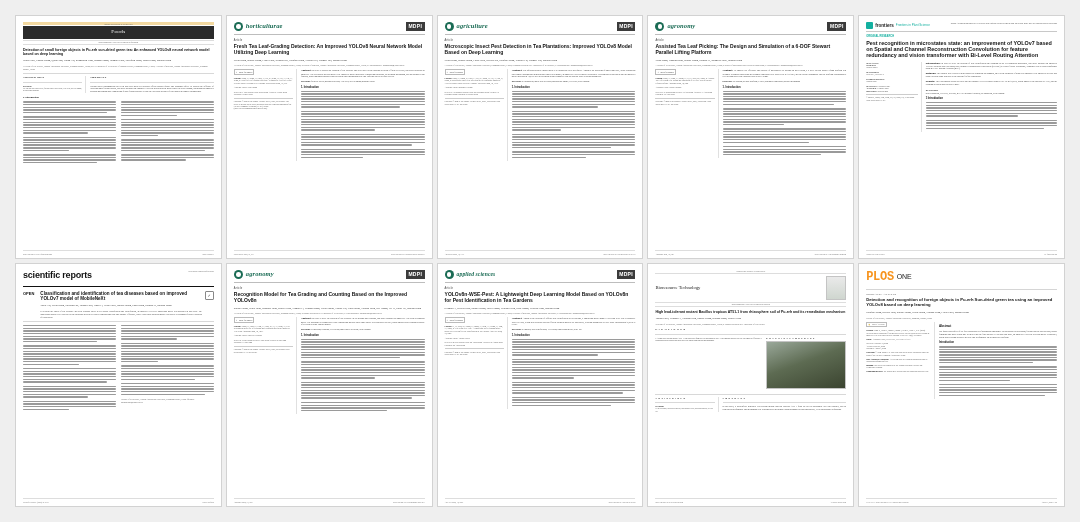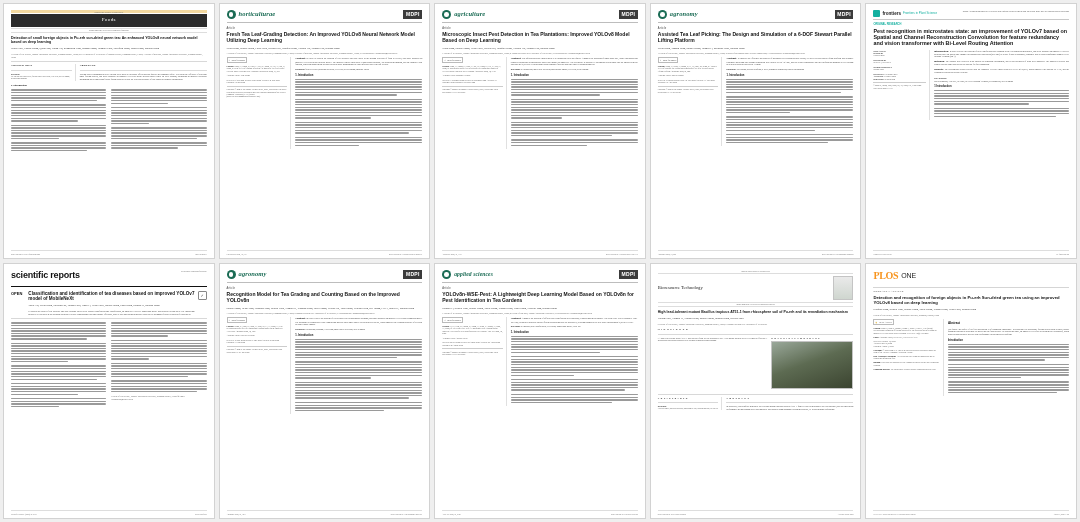--- a/index.html
+++ b/index.html
@@ -8,21 +8,21 @@
     font-family:"Liberation Serif", serif;
     color:#111;
   }
   .sheet{
     position:relative;width:1080px;height:522px;
     background:#efefef;
     display:grid;
     grid-template-columns:repeat(5,1fr);
     grid-template-rows:repeat(2,1fr);
     gap:4px;
-    padding:3px;
+    padding:15px;
     box-sizing:border-box;
   }
   .paper{
     position:relative;
     background:#fff;
     border:1px solid #d2d2d2;
     overflow:hidden;
     font-size:2.1px;
     line-height:1.28;
     box-sizing:border-box;
@@ -137,22 +137,22 @@
     font-family:"Liberation Sans",sans-serif;font-size:2.6px;color:#14b0a0;
     font-weight:bold;margin-bottom:1.5px;
   }
   .fr-title{
     font-family:"Liberation Sans",sans-serif;font-weight:bold;
     font-size:5.4px;line-height:1.16;color:#111;margin-bottom:3px;
   }
   
   .plos-head{display:flex;align-items:center;gap:3px;margin-bottom:4px;}
   .plos-mark{
-    font-family:Liberation Serif, serif;font-weight:bold;
-    font-size:10px;color:#f7941e;letter-spacing:-.3px;
+    font-family:Liberation Mono, monospace;font-weight:bold;
+    font-size:12px;color:#f7941e;letter-spacing:-.3px;
   }
   .plos-one{
     font-family:"Liberation Sans",sans-serif;font-size:7px;color:#222;letter-spacing:-.2px;
   }
   .plos-rule{height:.7px;background:#d5d5d5;margin:3px 0;}
   .plos-type{
     font-family:"Liberation Sans",sans-serif;font-size:2.4px;color:#666;
     letter-spacing:.4px;text-transform:uppercase;margin-bottom:2px;
   }
   

